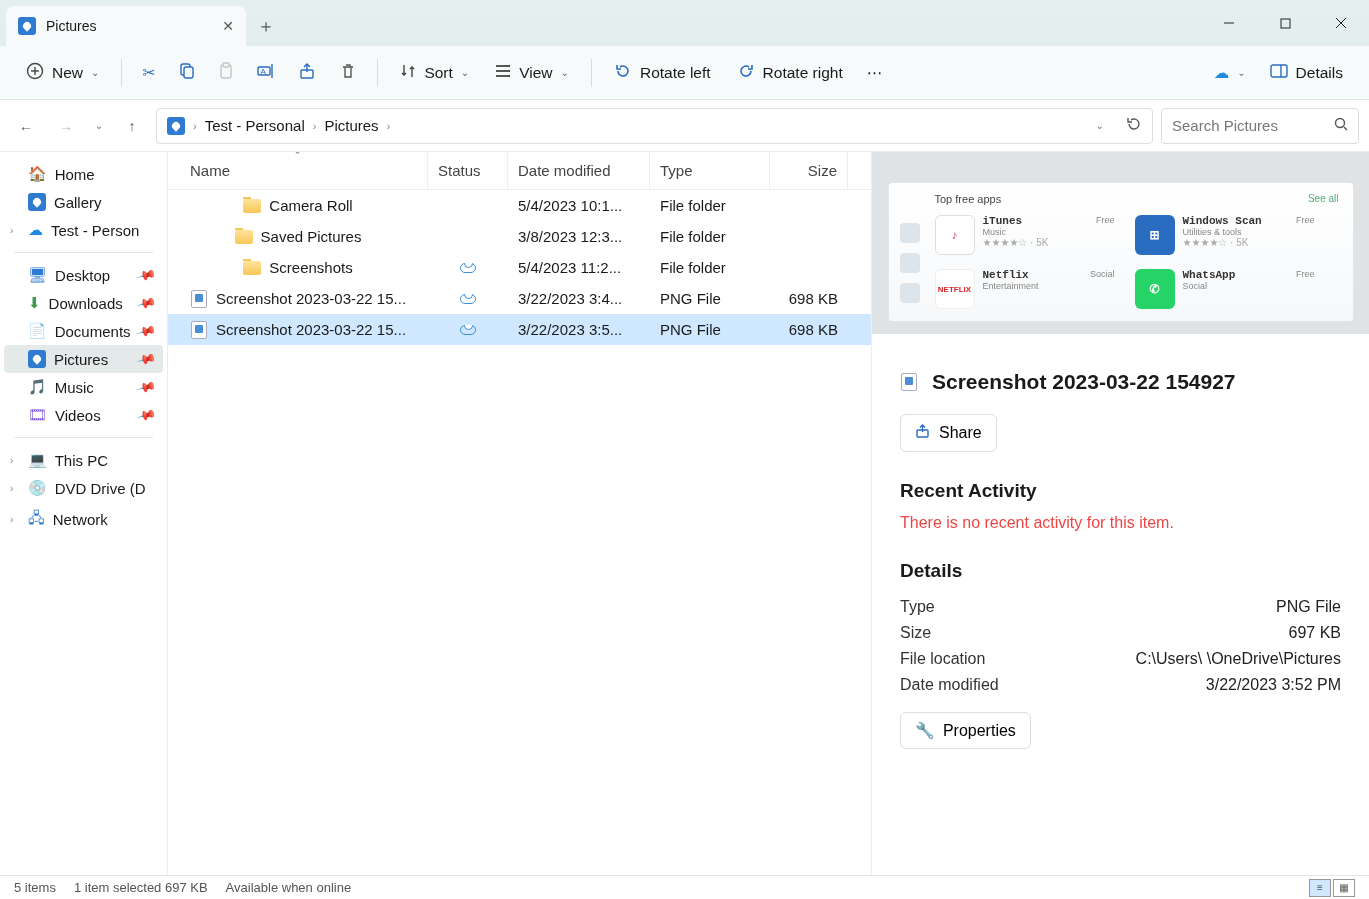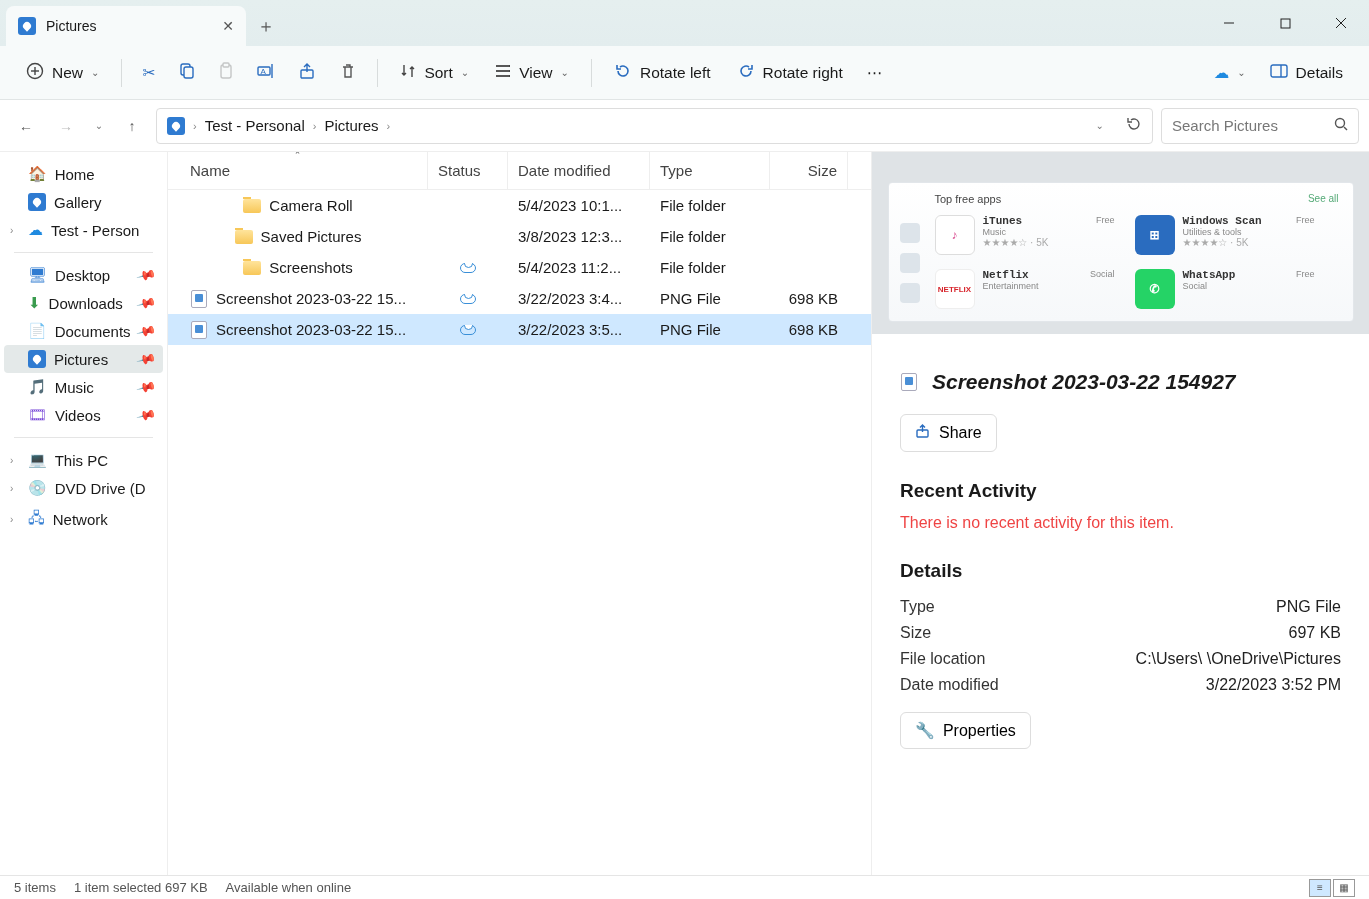--- a/index.html
+++ b/index.html
@@ -71,21 +71,21 @@
 .pv-see { position:absolute; top:10px; right:14px; font-size:10px; color:#5a7;}
 .pv-tile { position:absolute; width:180px; height:44px; display:flex; gap:8px; font-size:10px;}
 .pv-ico { width:40px; height:40px; border-radius:6px; display:flex; align-items:center; justify-content:center; color:#fff; font-weight:bold; font-size:12px;}
 .pv-txt .t1 { font-size:11px; font-weight:600; color:#333;font-family:Liberation Mono, monospace;}
 .pv-txt .t2 { font-size:9px; color:#888;}
 .pv-txt .t3 { font-size:10px; color:#aaa;}
 .pv-side { position:absolute; left:6px; top:40px; width:30px; height:90px; display:flex; flex-direction:column; gap:10px; align-items:center;}
 .pv-side div{width:20px;height:20px;background:#dde4ea;border-radius:4px;}
 
 .dt-body { padding: 18px 28px; }
-.dt-title { display: flex; align-items: center; gap: 14px; font-size: 21px; font-weight: 600; margin: 18px 0 20px; font-style: italic; }
+.dt-title { display: flex; align-items: center; gap: 14px; font-size: 21px; font-weight: 600; margin: 18px 0 20px; }
 .dt-btn { display: inline-flex; align-items: center; gap: 8px; border: 1px solid #ddd; border-radius: 6px; padding: 8px 14px; font-size: 16px; background:#fff; }
 .dt-sect { font-size: 19px; font-weight: 600; margin: 28px 0 12px; }
 .dt-empty { font-size: 16px; color: #ef4444; }
 .dt-row { display: flex; justify-content: space-between; font-size: 16px; padding: 4px 0; color:#333;}
 .dt-row .k { color: #333; }
 .dt-row .v { color: #222; }
 
 
 .statusbar { height: 24px; border-top: 1px solid #e5e5e5; display: flex; align-items: center; padding: 0 14px; font-size: 13px; color: #555; gap: 18px; }
 .statusbar .right { margin-left: auto; display:flex; gap:2px;}

